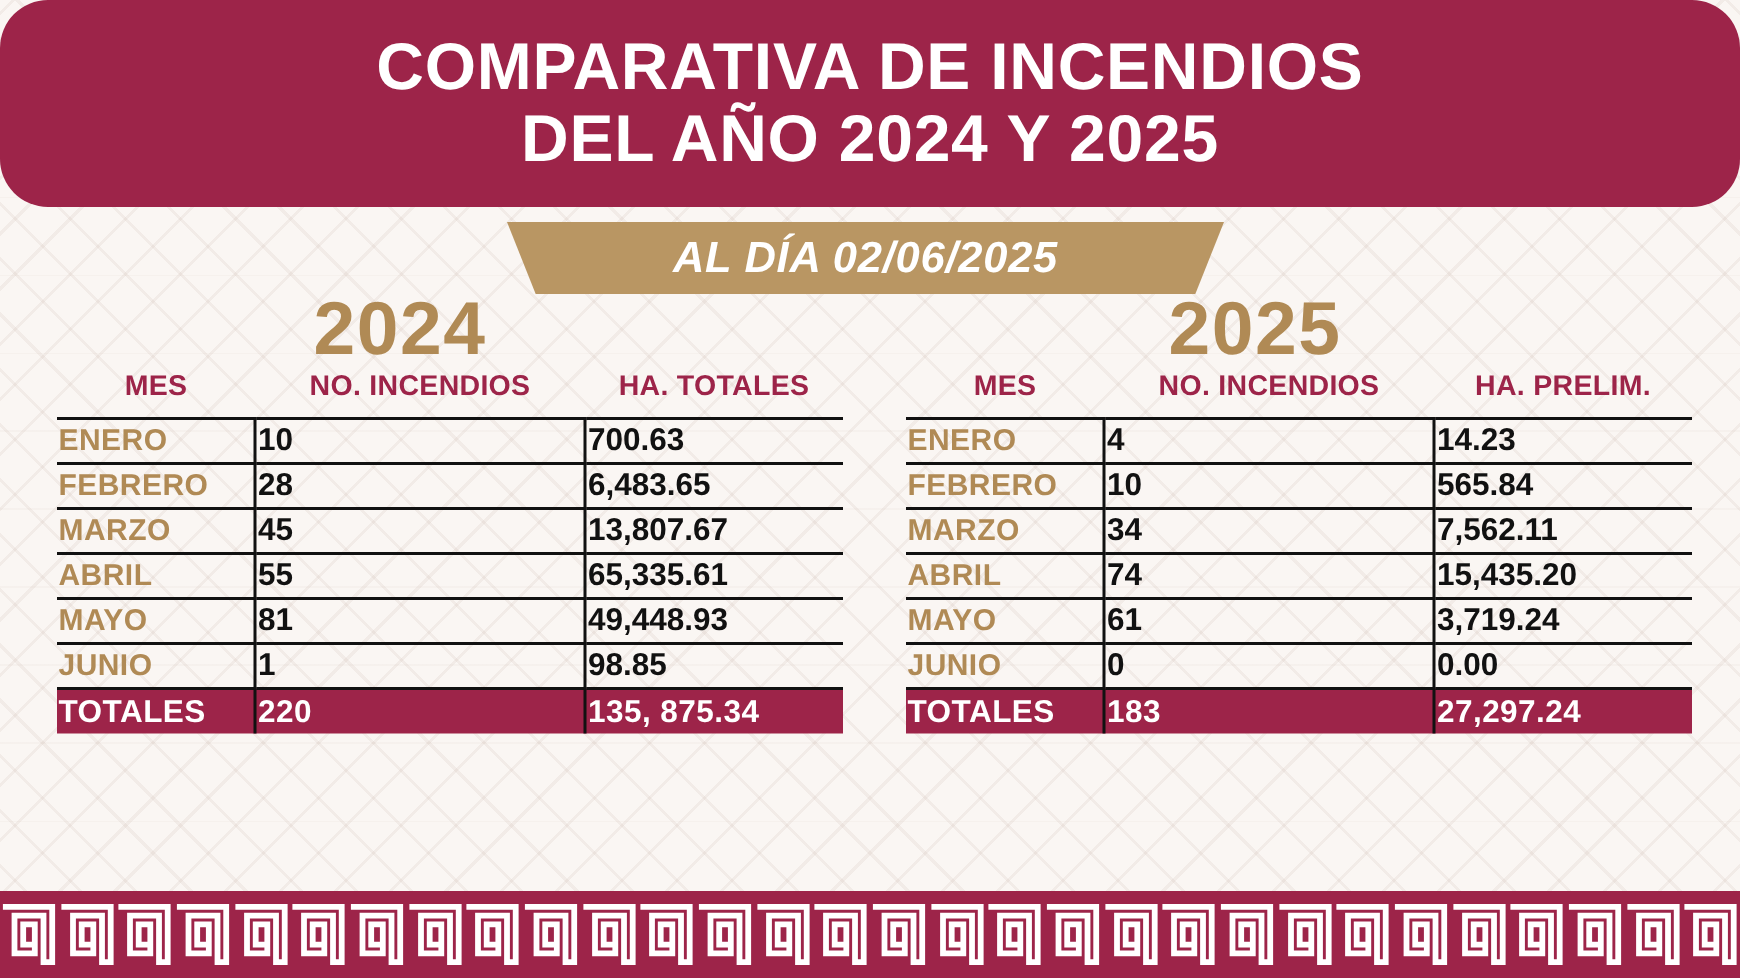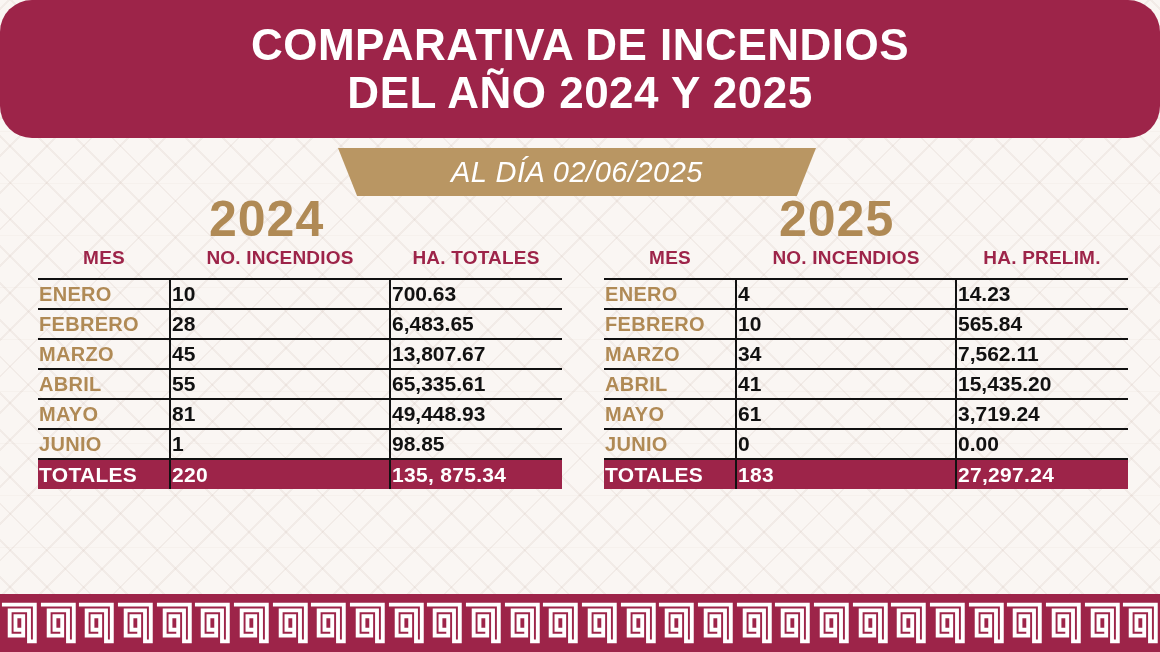--- a/index.html
+++ b/index.html
@@ -53,21 +53,21 @@
     background: #b99663;
     z-index: 4;
     display: flex;
     align-items: center;
     justify-content: center;
     clip-path: polygon(0 0, 100% 0, 96% 100%, 4% 100%);
   }
   #date-banner span {
     color: #ffffff;
     font-style: italic;
-    font-weight: normal;
+    font-weight: bold;
     font-size: 29px;
     letter-spacing: 0.5px;
     white-space: nowrap;
   }
   .year-label {
     position: absolute;
     color: #b08a55;
     font-weight: bold;
     font-size: 50px;
     letter-spacing: 1px;
@@ -253,21 +253,21 @@
           <td class="num">10</td>
           <td class="ha">565.84</td>
         </tr>
         <tr class="data-row">
           <td class="month">MARZO</td>
           <td class="num">34</td>
           <td class="ha">7,562.11</td>
         </tr>
         <tr class="data-row">
           <td class="month">ABRIL</td>
-          <td class="num">41</td>
+          <td class="num">74</td>
           <td class="ha">15,435.20</td>
         </tr>
         <tr class="data-row">
           <td class="month">MAYO</td>
           <td class="num">61</td>
           <td class="ha">3,719.24</td>
         </tr>
         <tr class="data-row">
           <td class="month">JUNIO</td>
           <td class="num">0</td>

